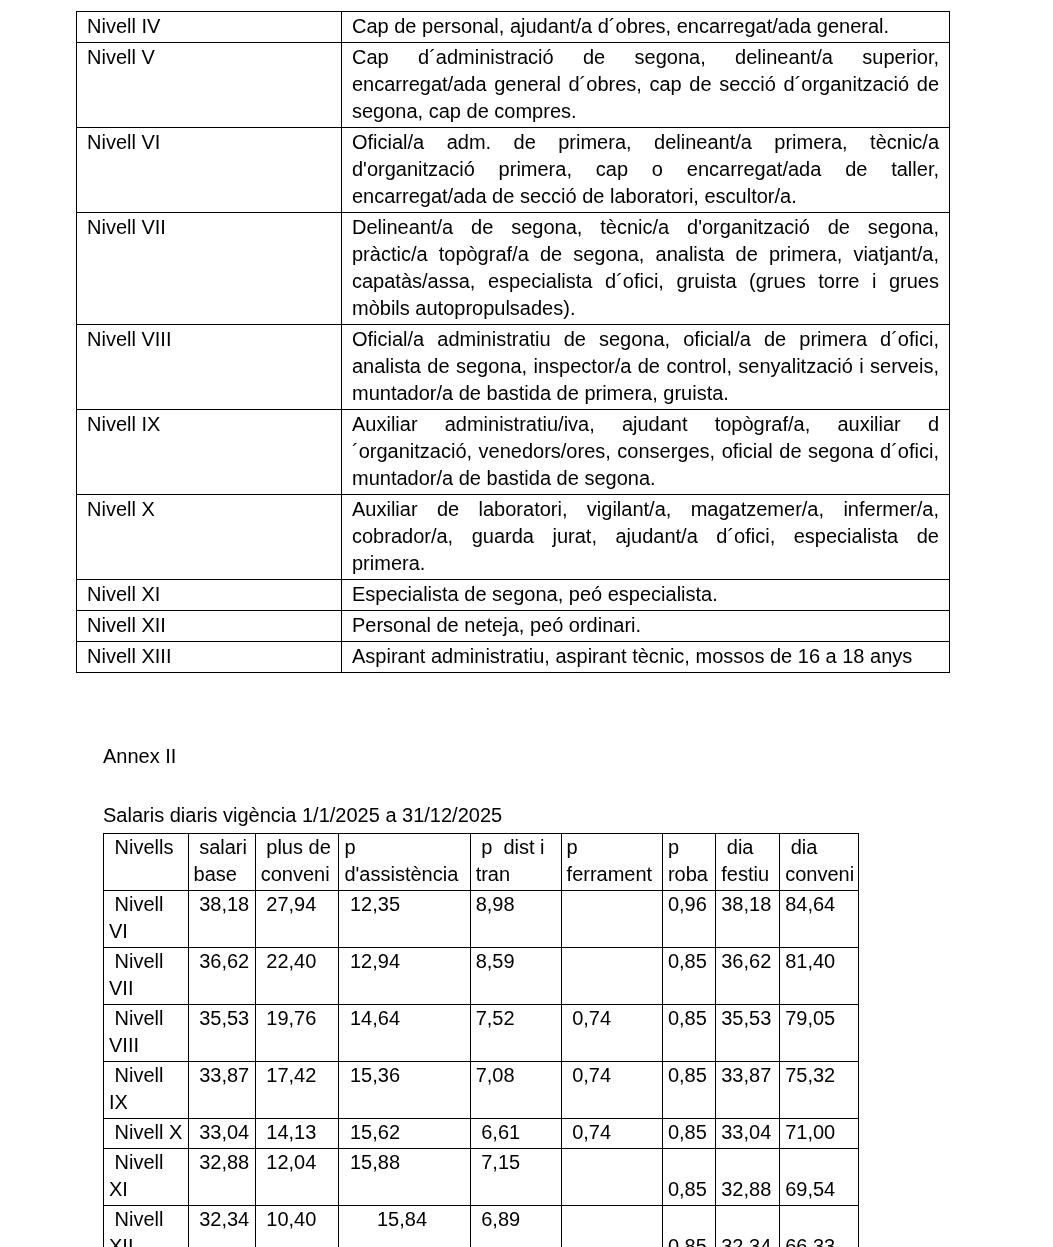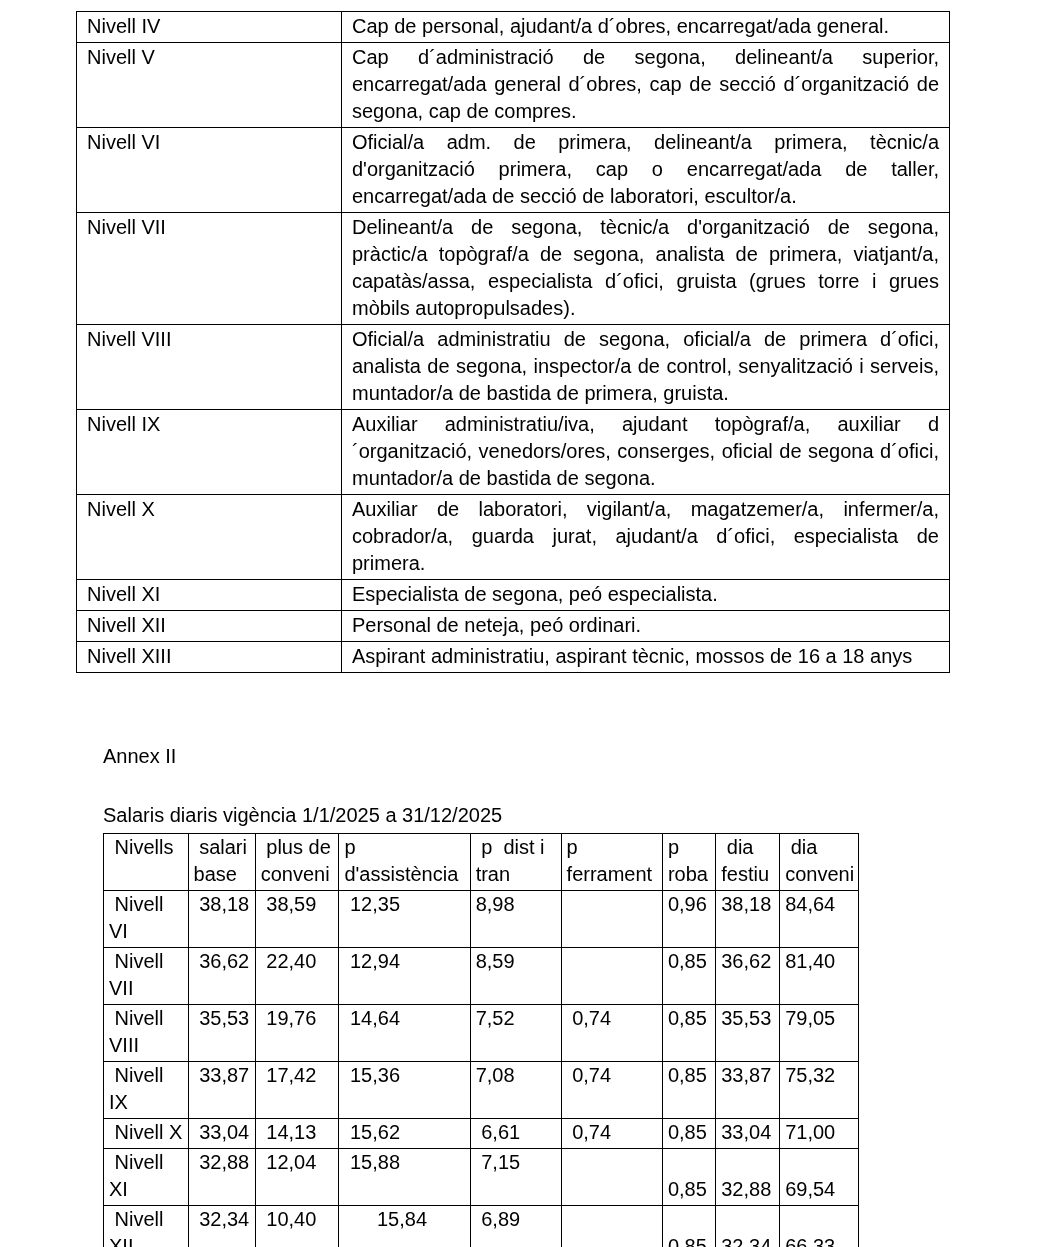--- a/index.html
+++ b/index.html
@@ -90,21 +90,21 @@
         <td style="white-space: pre-wrap;">p ferrament</td>
         <td style="white-space: pre-wrap;">p roba</td>
         <td style="white-space: pre-wrap;"> dia festiu</td>
         <td style="white-space: pre-wrap;"> dia conveni</td>
       </tr>
     </thead>
   <tbody id="sal-body">
       <tr>
         <td style="white-space: pre-wrap;"> Nivell VI</td>
         <td style="white-space: pre-wrap;"> 38,18</td>
-        <td style="white-space: pre-wrap;"> 38,59</td>
+        <td style="white-space: pre-wrap;"> 27,94</td>
         <td style="white-space: pre-wrap;"> 12,35</td>
         <td style="white-space: pre-wrap;">8,98</td>
         <td style="white-space: pre-wrap;"></td>
         <td style="white-space: pre-wrap;">0,96</td>
         <td style="white-space: pre-wrap;">38,18</td>
         <td style="white-space: pre-wrap;">84,64</td>
       </tr>
       <tr>
         <td style="white-space: pre-wrap;"> Nivell VII</td>
         <td style="white-space: pre-wrap;"> 36,62</td>

